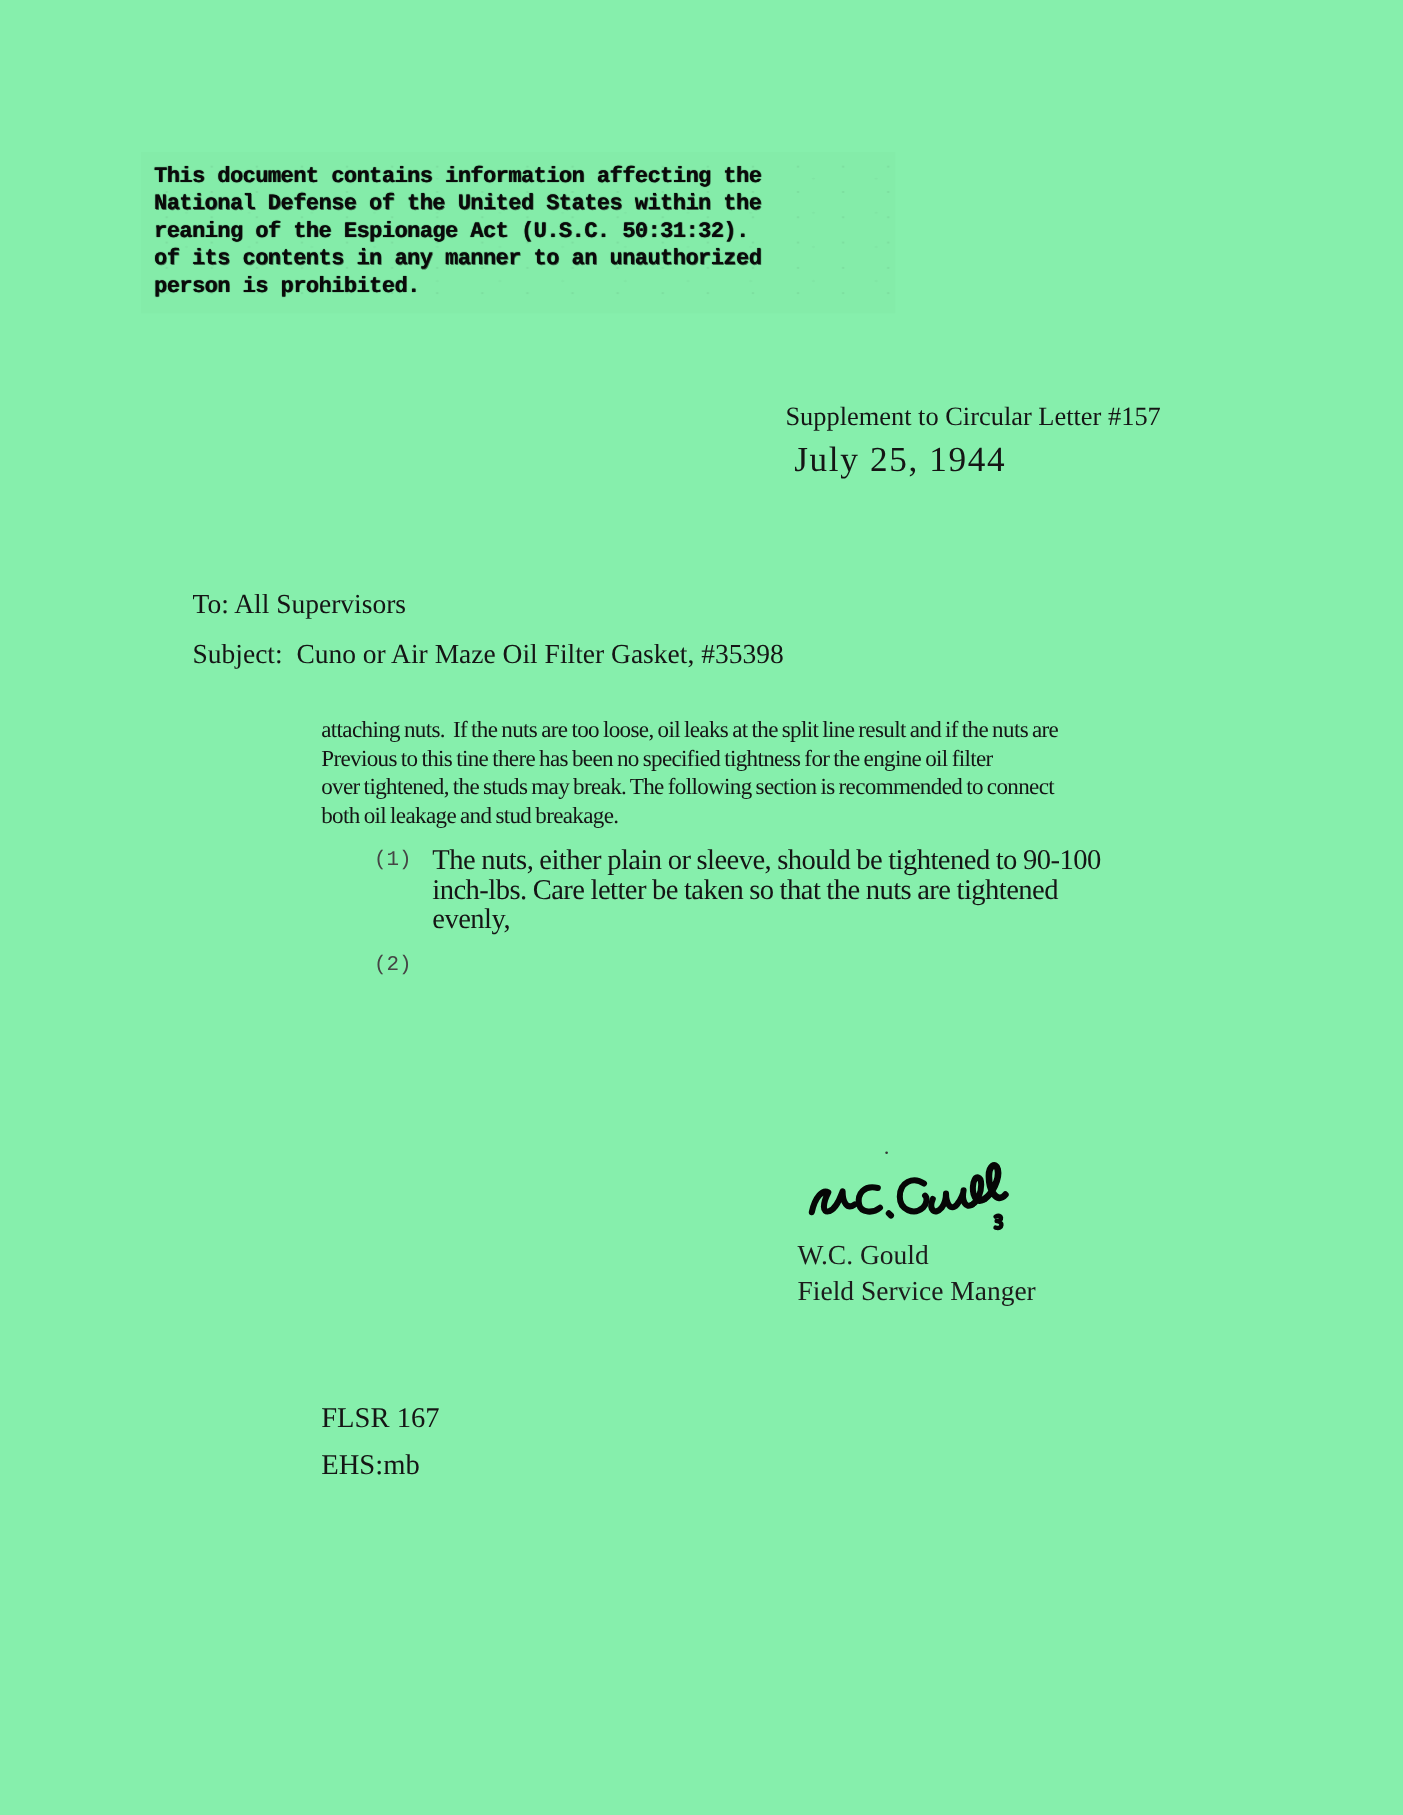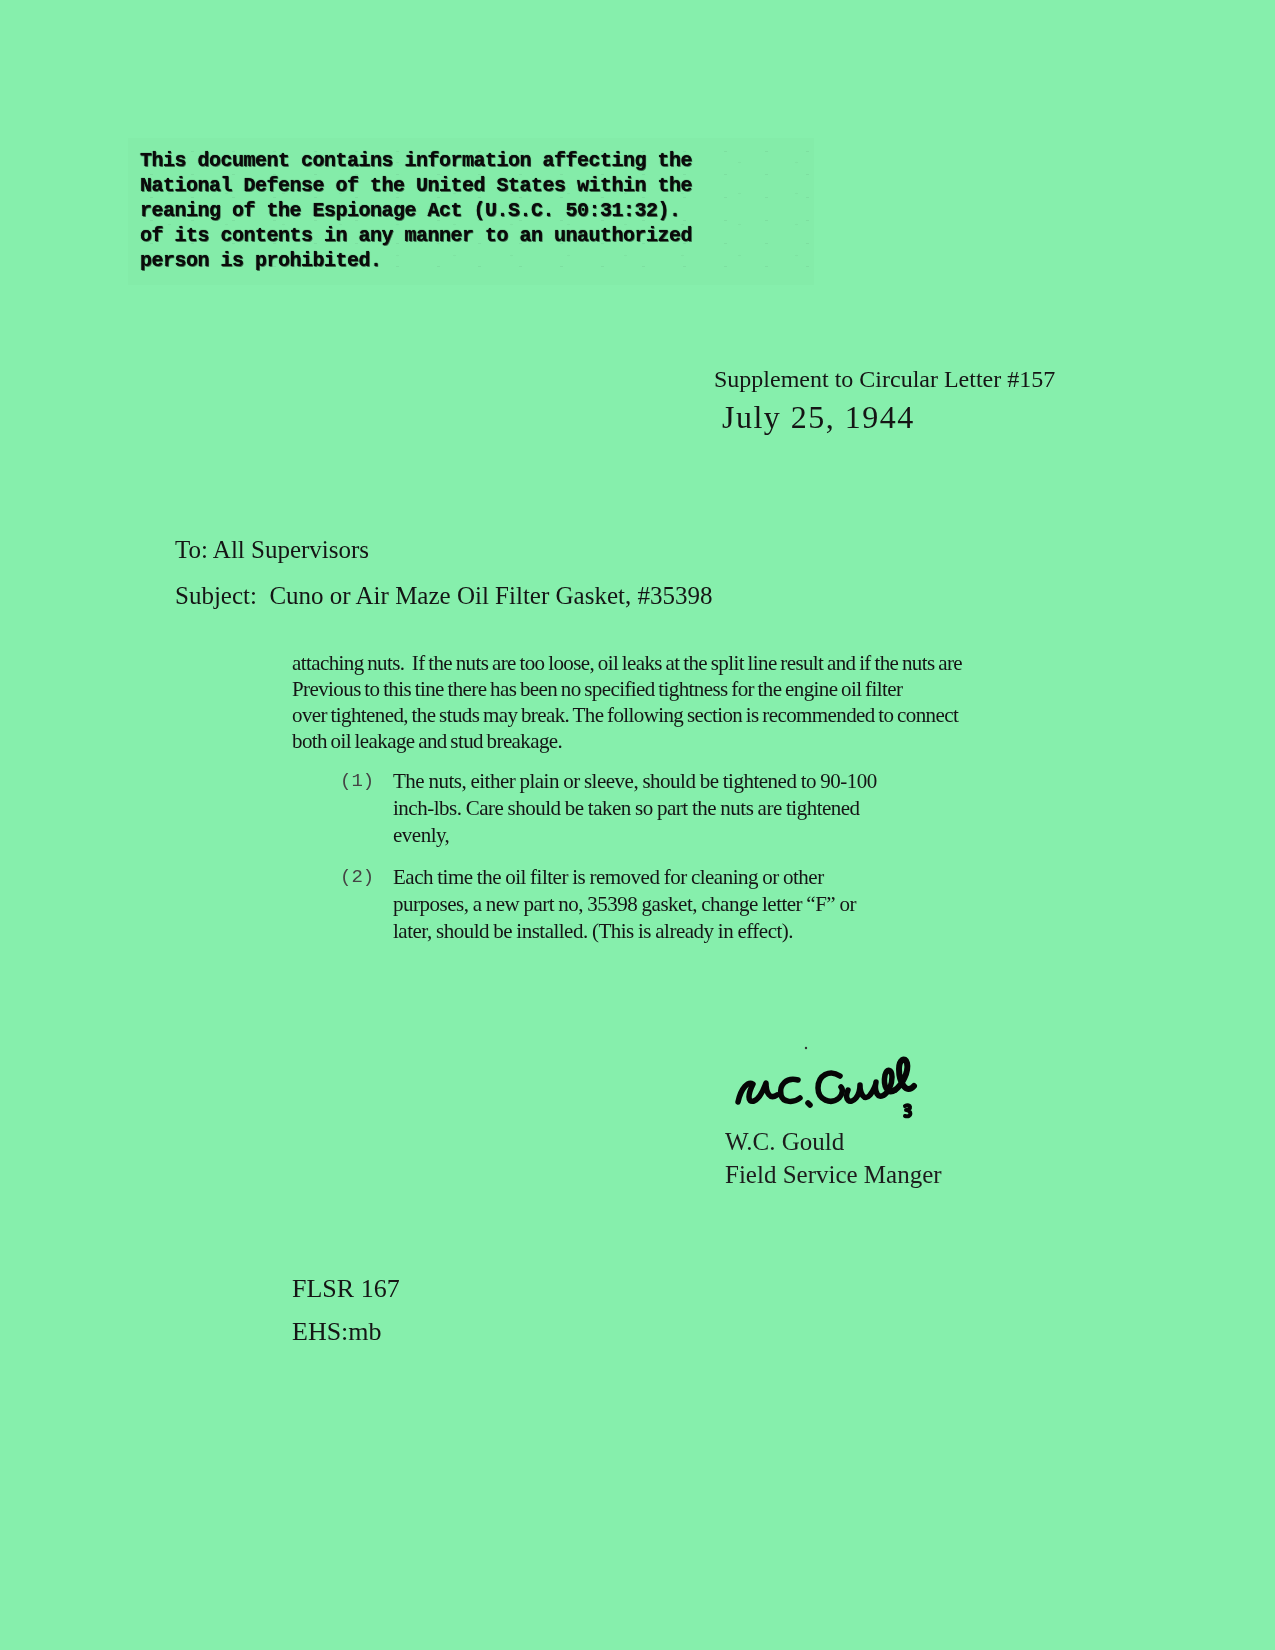--- a/index.html
+++ b/index.html
@@ -49,21 +49,21 @@
   .list-item { display: flex; align-items: flex-start; }
   .list-item .marker {
     font-family: "Liberation Mono", monospace;
     font-size: 19px;
     color: #454545;
     width: 53px;
     flex: 0 0 53px;
     padding-top: 2px;
   }
   .list-item .item-lines {
-    font-size: 21px; line-height: 27px;
+    font-size: 26px; line-height: 27px;
     letter-spacing: -0.5px; word-spacing: -0.5px;
   }
   .item-1 { left: 340px; top: 768px; }
   .item-2 { left: 340px; top: 864px; }
 
   .signature-svg { left: 728px; top: 1040px; }
   .sig-name  { left: 725px; top: 1128px; font-size: 25px; color: #1c1c1c; }
   .sig-title { left: 725px; top: 1161px; font-size: 25px; color: #1c1c1c; }
 
   .ref-line      { left: 292px; top: 1274px; font-size: 26px; }
@@ -92,32 +92,27 @@
     <div class="line">attaching nuts.  If the nuts are too loose, oil leaks at the split line result and if the nuts are</div>
     <div class="line">Previous to this tine there has been no specified tightness for the engine oil filter</div>
     <div class="line">over tightened, the studs may break. The following section is recommended to connect</div>
     <div class="line">both oil leakage and stud breakage.</div>
   </div>
 
   <div class="abs list-item item-1">
     <div class="marker line">(1)</div>
     <div class="item-lines">
       <div class="line">The nuts, either plain or sleeve, should be tightened to 90-100</div>
-      <div class="line">inch-lbs. Care should be taken so part the nuts are tightened</div>
+      <div class="line">inch-lbs. Care letter be taken so that the nuts are tightened</div>
       <div class="line">evenly,</div>
     </div>
   </div>
 
   <div class="abs list-item item-2">
     <div class="marker line">(2)</div>
-    <div class="item-lines">
-      <div class="line">Each time the oil filter is removed for cleaning or other</div>
-      <div class="line">purposes, a new part no, 35398 gasket, change letter “F” or</div>
-      <div class="line">later, should be installed. (This is already in effect).</div>
-    </div>
   </div>
 
   <svg class="abs signature-svg" width="210" height="100" viewBox="0 0 210 100" fill="none" stroke="#060606" stroke-width="5.5" stroke-linecap="round" stroke-linejoin="round">
     <circle cx="78" cy="8" r="1.2" stroke="none" fill="#333"></circle>
 
     <path d="M10,62 C13,48 20,41 25,44 C20,54 19,63 26,61 C33,58 36,48 38,43 C38,53 42,60 49,55"></path>
 
     <path d="M70,40 C58,37 51,45 53,55 C55,63 66,63 72,58"></path>
     <path d="M80,63 l2,2"></path>
 

